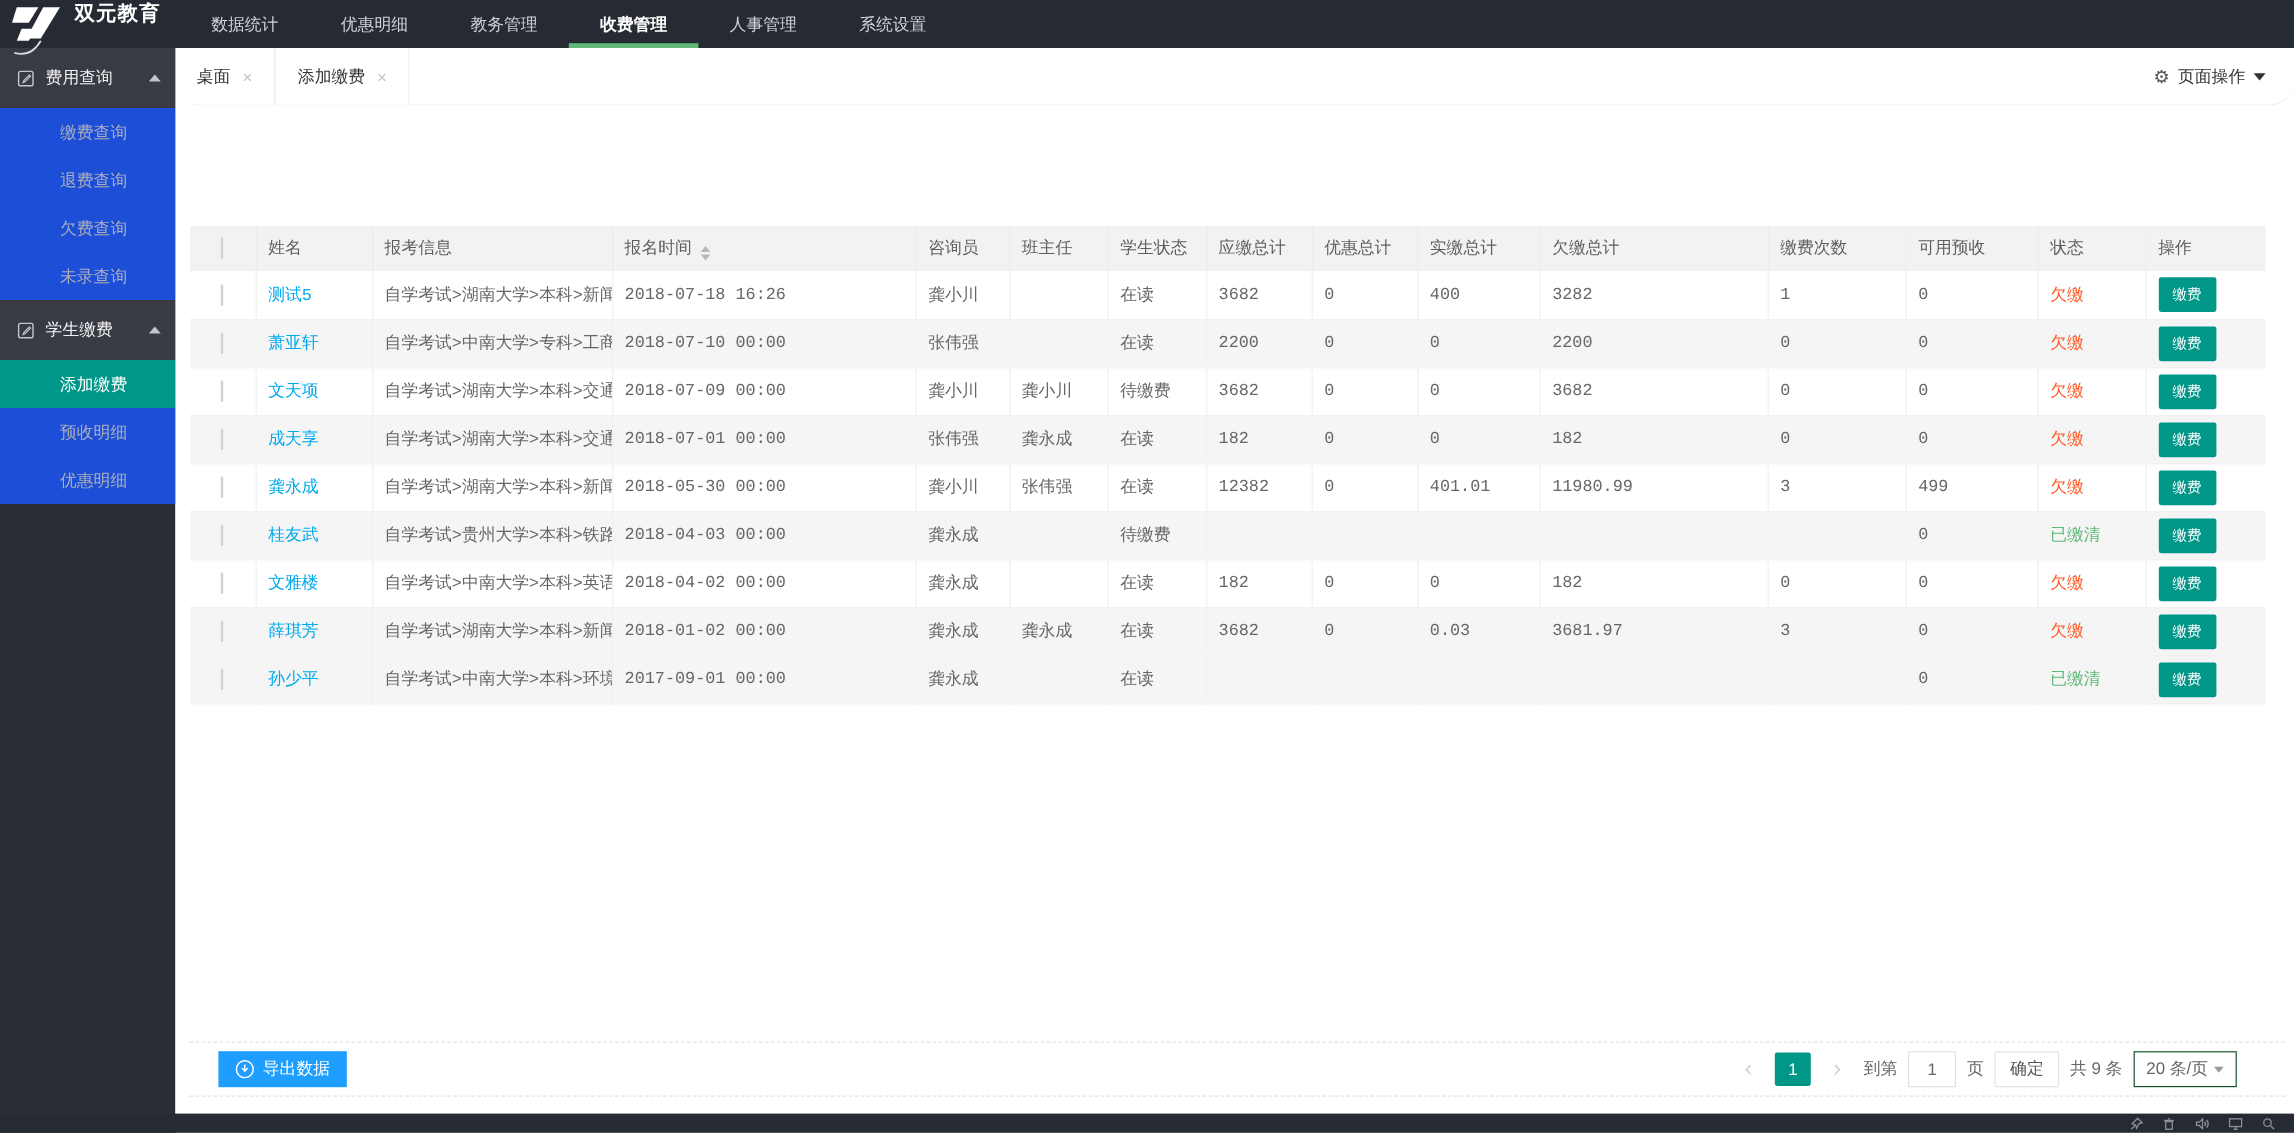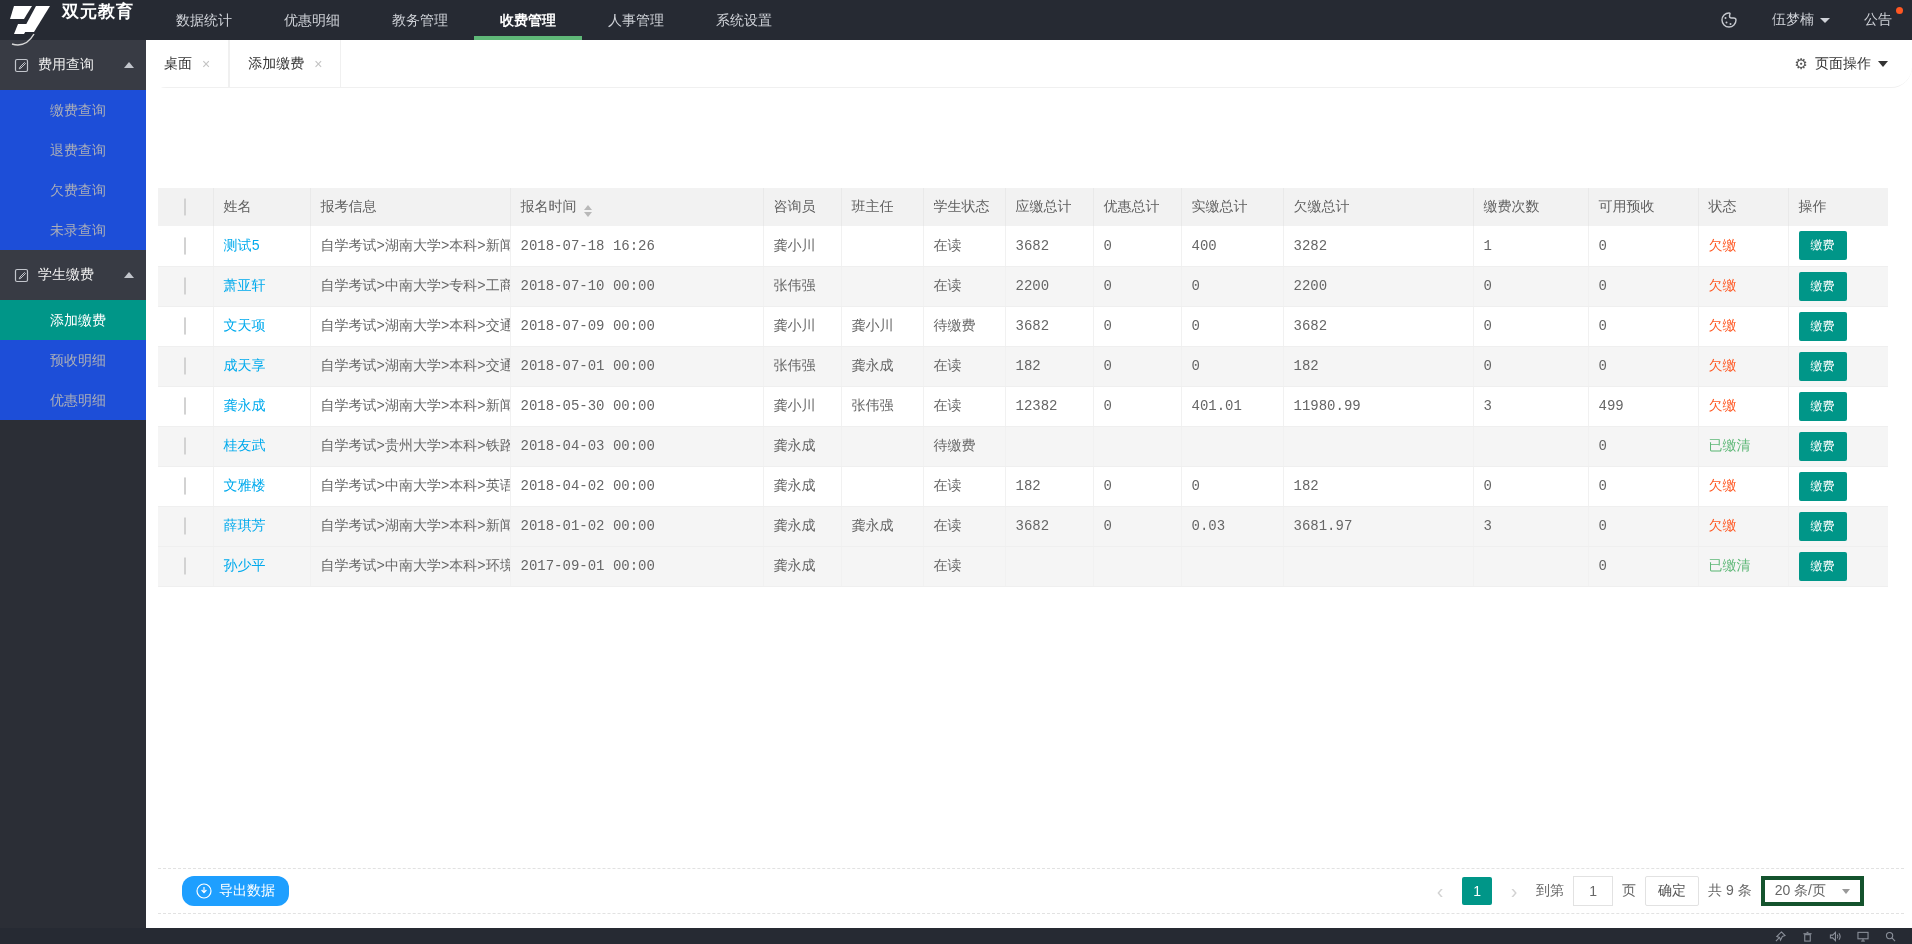--- a/index.html
+++ b/index.html
@@ -69,29 +69,29 @@
   .state-paid { color:#5FB878; }
   .pay-btn { background:#009688; color:#fff; border:none; font-size:12px; padding:6px 12px; border-radius:2px; cursor:pointer; font-family:inherit; }
   .sort-icon { display:inline-flex; flex-direction:column; gap:2px; margin-left:7px; vertical-align:1px; cursor:pointer; }
   .sort-icon .up { width:0; height:0; border-left:4px solid transparent; border-right:4px solid transparent; border-bottom:5px solid #b8b8b8; }
   .sort-icon .dn { width:0; height:0; border-left:4px solid transparent; border-right:4px solid transparent; border-top:5px solid #b8b8b8; }
 
   
   .footer-bar { position:absolute; left:12px; right:8px; top:828px; height:46px;
     border-top:1px dashed #e2e2e2; border-bottom:1px dashed #e2e2e2;
     display:flex; align-items:center; }
-  .export-btn { margin-left:24px; height:30px; background:#1E9FFF; color:#fff; border:none; border-radius:12px;
+  .export-btn { margin-left:24px; height:30px; background:#1E9FFF; color:#fff; border:none; border-radius:0;
     display:flex; align-items:center; gap:7px; padding:0 14px; font-size:14px; cursor:pointer; font-family:inherit; }
   .pager { margin-left:auto; display:flex; align-items:center; gap:9px; padding-right:40px; font-size:14px; color:#666; }
   .pg-arrow { width:26px; height:28px; display:flex; align-items:center; justify-content:center;
     color:#d2d2d2; font-size:20px; cursor:pointer; user-select:none; }
   .pg-num { min-width:30px; height:28px; background:#009688; color:#fff; display:flex; align-items:center; justify-content:center; border-radius:2px; cursor:pointer; }
   .pg-input { width:40px; height:30px; border:1px solid #e2e2e2; text-align:center; font-size:14px; color:#666; outline:none; font-family:inherit; }
   .pg-confirm { height:30px; padding:0 12px; background:#fff; border:1px solid #e2e2e2; border-radius:2px; font-size:14px; color:#555; cursor:pointer; font-family:inherit; }
-  .pg-select { height:30px; border:4px solid #14532d; background:#fff; display:flex; align-items:center; gap:16px; padding:2px 10px; cursor:pointer; }
+  .pg-select { height:30px; border:1px solid #14532d; background:#fff; display:flex; align-items:center; gap:5px; padding:2px 10px; cursor:pointer; }
   .pg-select .sel-caret { width:0; height:0; border-left:4px solid transparent; border-right:4px solid transparent; border-top:5px solid #999; }
 
   
   .taskbar { position:absolute; left:0; right:0; bottom:0; height:16px; background:#262a33; z-index:40;
     display:flex; align-items:center; justify-content:flex-end; gap:16px; padding-right:16px; }
   .tb-icon { display:flex; align-items:center; cursor:pointer; }
   .tb-icon svg { display:block; }
 </style>
 </head>
 <body>
@@ -109,38 +109,20 @@
     <span class="brand-title">双元教育</span>
   </div>
   <div class="nav-items">
       <div class="nav-item">数据统计</div>
       <div class="nav-item">优惠明细</div>
       <div class="nav-item">教务管理</div>
       <div class="nav-item active">收费管理</div>
       <div class="nav-item">人事管理</div>
       <div class="nav-item">系统设置</div>
     </div>
-  <div class="nav-right">
-    <span class="tb-icon">
-      <svg width="18" height="18" viewBox="0 0 18 18" fill="none" stroke="#c6c9cf" stroke-width="1.4">
-        <path d="M9 2 a7 7 0 1 0 7 7 c0-1.5-1.2-2-2.5-2 h-2 a2 2 0 0 1 -2-2 c0-1.5 1.5-3-0.5-3z"></path>
-        <circle cx="5.5" cy="7" r="1" fill="#c6c9cf" stroke="none"></circle>
-        <circle cx="6.5" cy="11.5" r="1" fill="#c6c9cf" stroke="none"></circle>
-        <circle cx="10.5" cy="13" r="1" fill="#c6c9cf" stroke="none"></circle>
-      </svg>
-    </span>
-    <span class="nav-user">
-      <span>伍梦楠</span>
-      <span class="caret-down"></span>
-    </span>
-    <span class="nav-notice">
-      <span>公告</span>
-      <span class="notice-dot"></span>
-    </span>
-  </div>
 </div>
 
 <div class="sidebar">
     <div class="side-section-header">
       <svg width="15" height="15" viewBox="0 0 15 15" fill="none" stroke="#c2c5cc" stroke-width="1.2">
         <rect x="1.5" y="1.5" width="12" height="12" rx="1.5"></rect>
         <path d="M10.5 4.5 L6 9 L5.2 10.8 L7 10 L11.5 5.5 Z" stroke-width="1"></path>
       </svg>
       <span class="sec-label">费用查询</span>
       <span class="arrow-up"></span>

